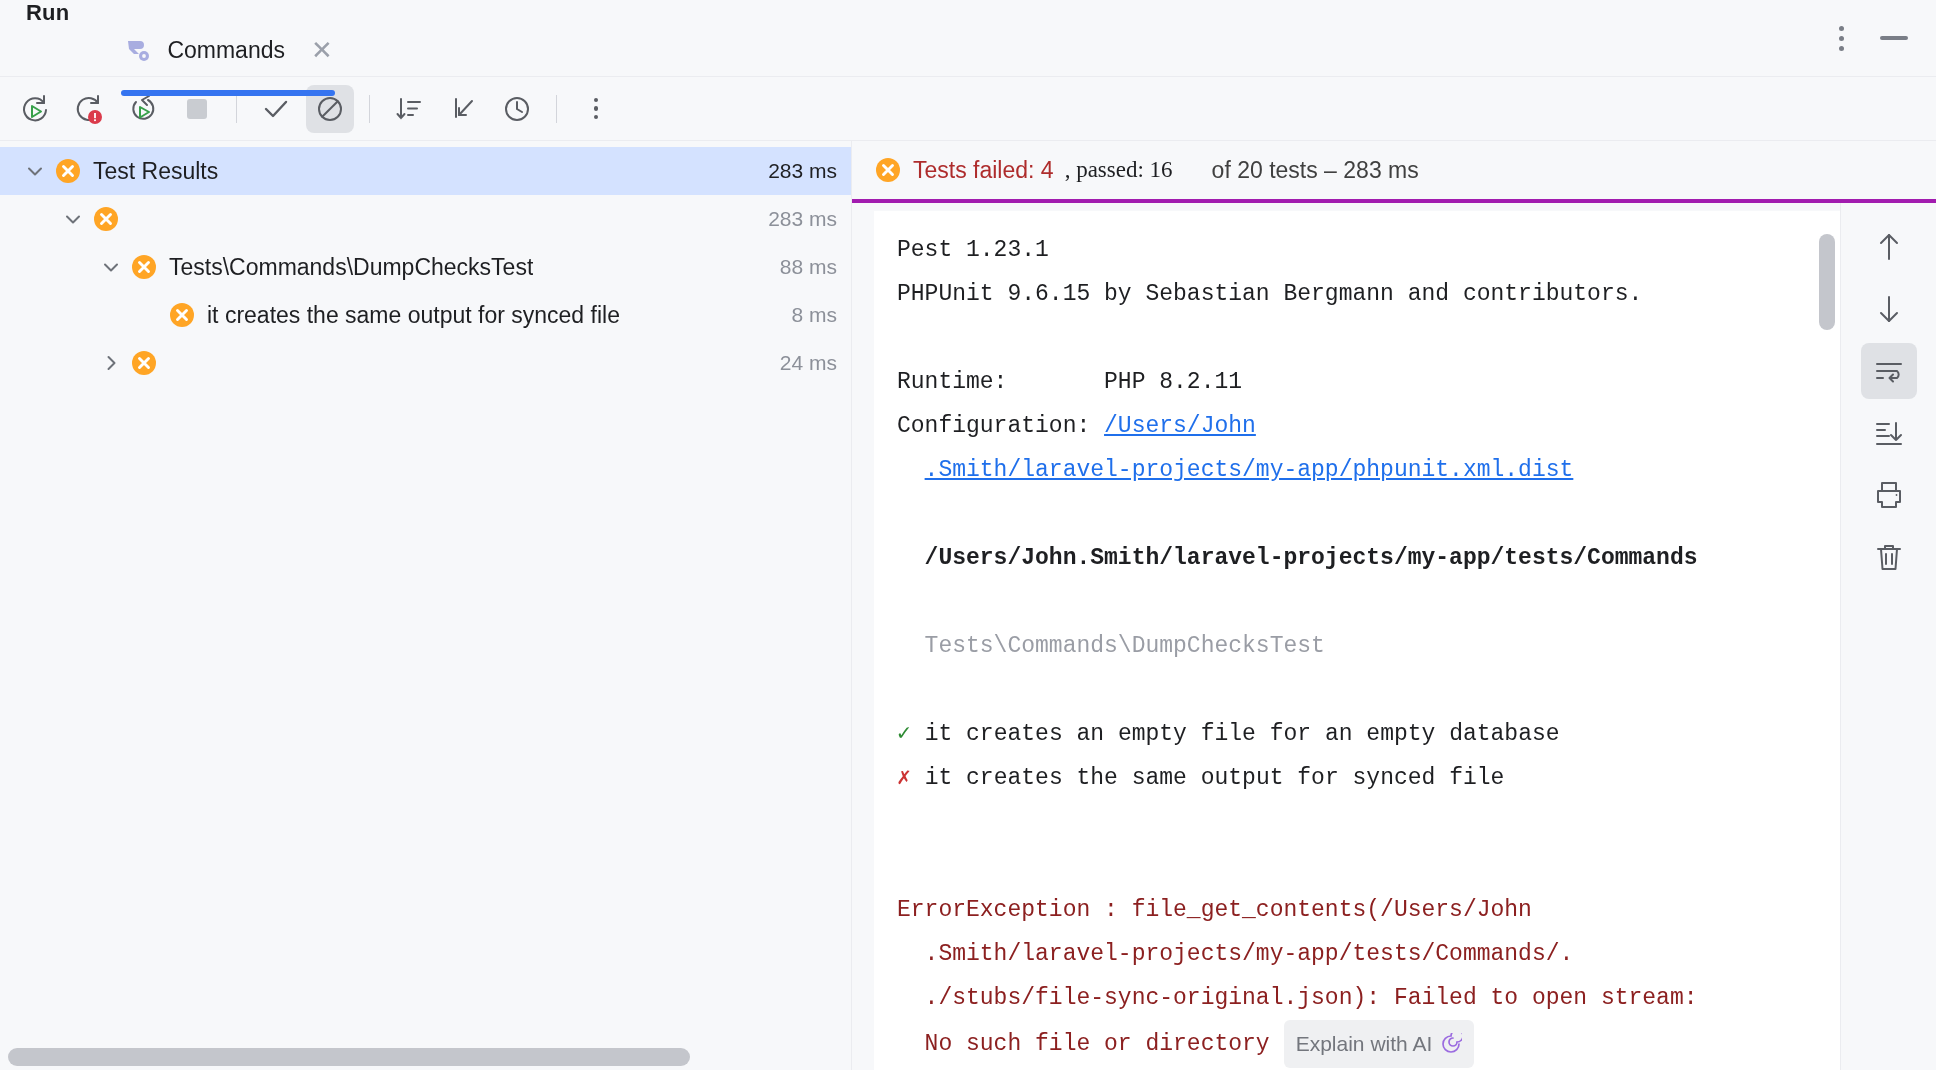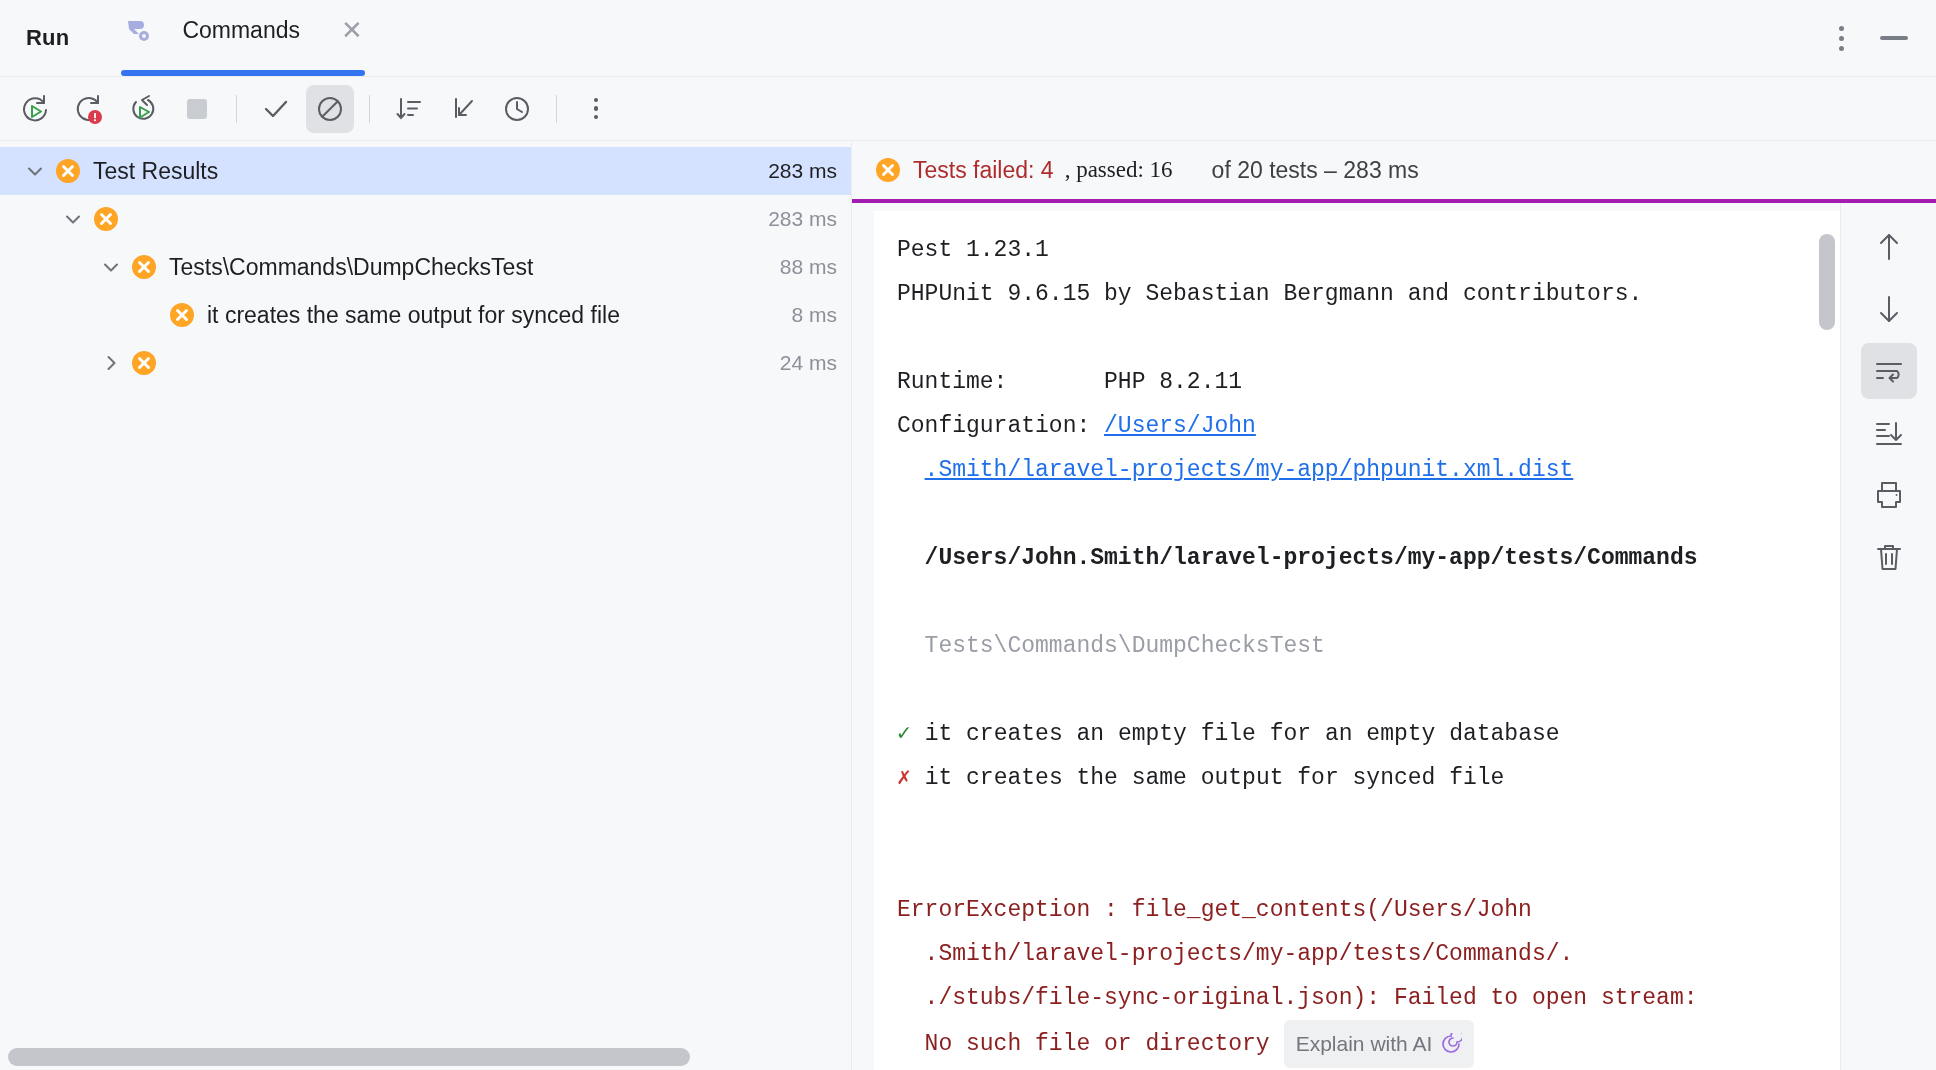--- a/index.html
+++ b/index.html
@@ -9,33 +9,34 @@
     background:#F7F8FA;
     font-family:"Liberation Sans", sans-serif;
     color:#1E1F22;
     overflow:hidden;
   }
   .app { position:relative; width:1936px; height:1070px; display:flex; flex-direction:column; }
 
   
   .titlebar {
     height:76px; flex:0 0 76px;
-    display:flex; align-items:center;
+    display:flex; 
     background:#F7F8FA;
     position:relative;
   }
   .run-label {
     font-size:22px; font-weight:bold; color:#1E1F22;
     padding:0 0 0 26px; margin-right:34px;
     letter-spacing:.2px;
   }
   .tab {
-    display:flex; align-items:center; gap:31px;
+    display:flex; align-items:center; gap:16px;
     height:76px; padding:0 20px 16px 22px;
     position:relative;
+    margin-top:20px;
   }
   .tab-underline {
     position:absolute; left:18px; right:18px; bottom:0; height:6px;
     background:#3574F0; border-radius:3px;
   }
   .tab-title { font-size:23px; color:#1E1F22; }
   .tab-close {
     font-size:26px; color:#9BA0AA; line-height:1; margin-left:10px;
     font-family:"Liberation Sans", sans-serif; cursor:default;
   }

